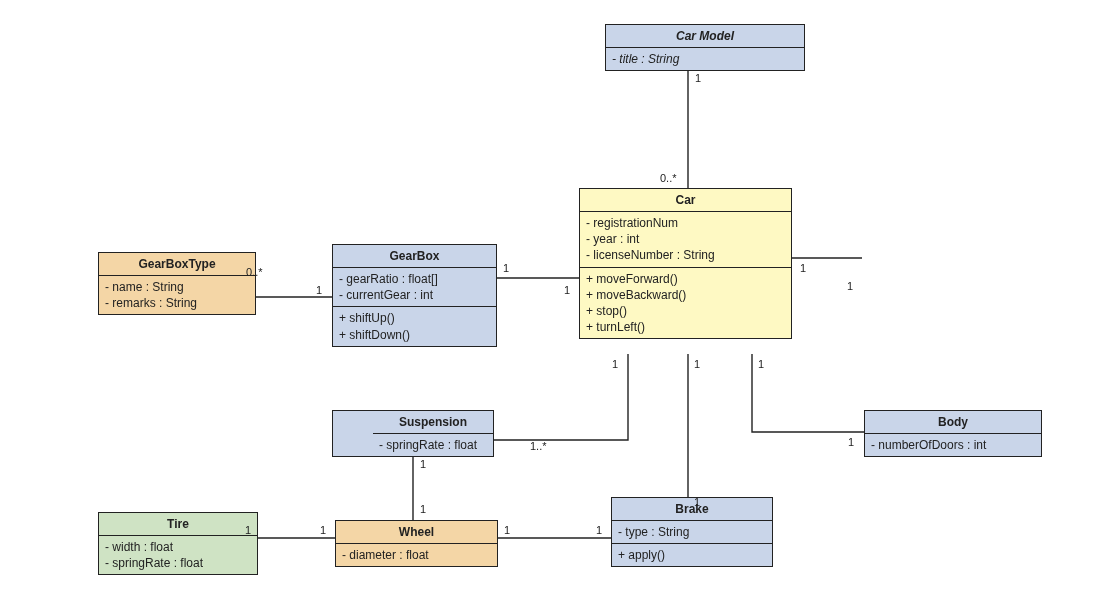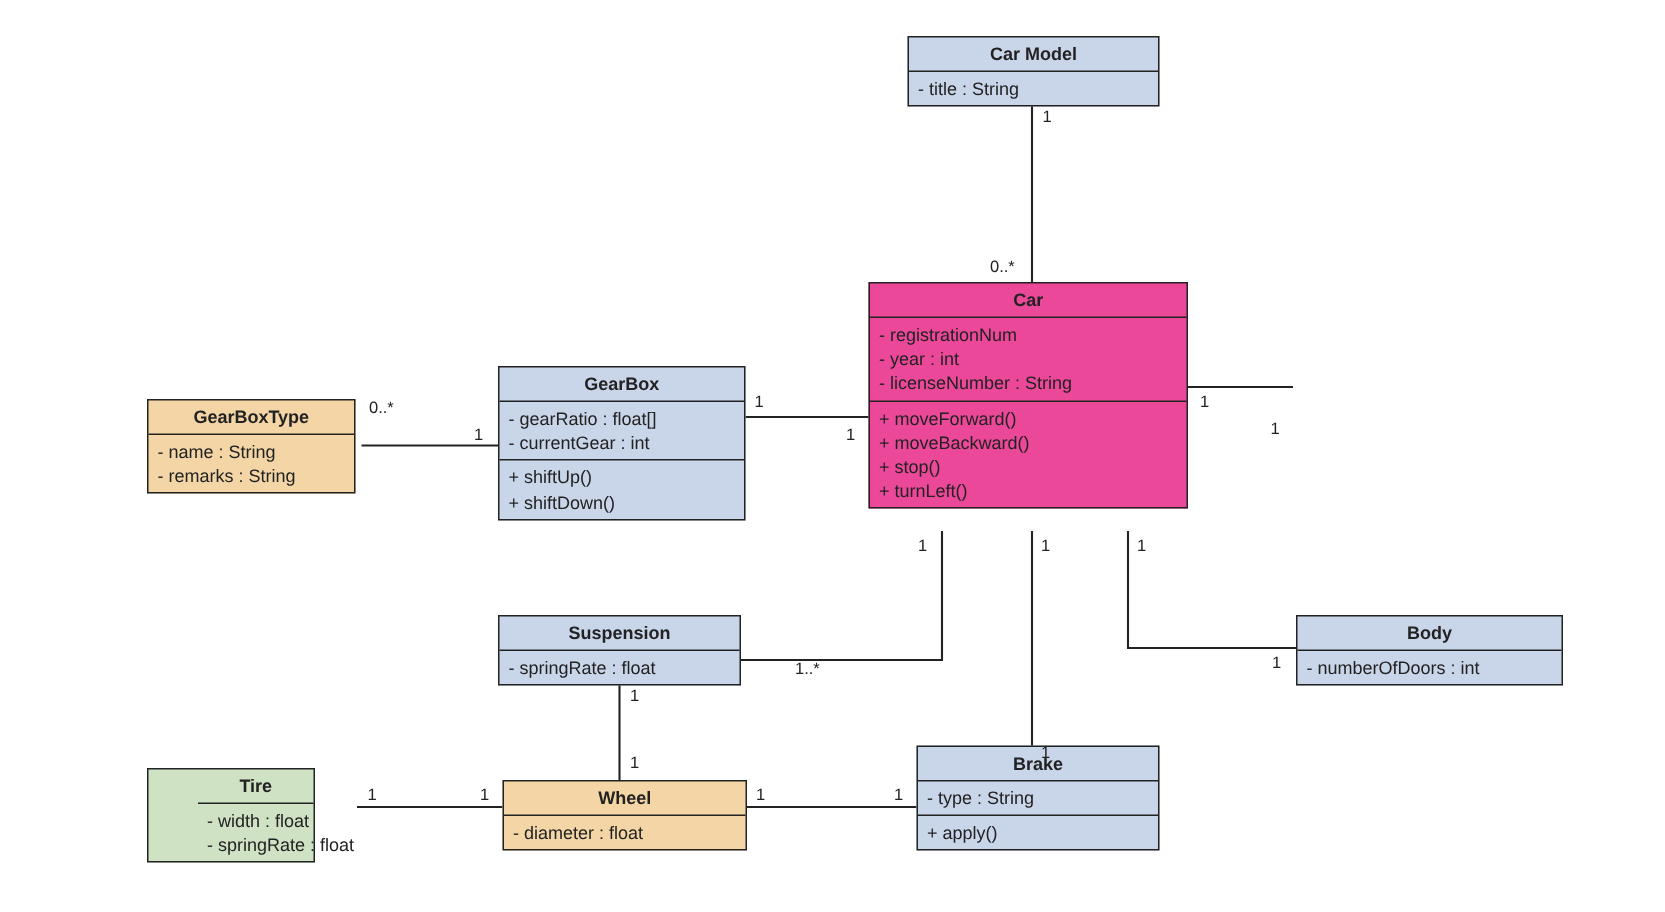--- a/index.html
+++ b/index.html
@@ -43,21 +43,21 @@
     border-bottom: 1.5px solid #222;
   }
   .cls .sec:last-child {
     border-bottom: none;
   }
   .cls .row {
     white-space: nowrap;
     line-height: 1.35;
   }
   .orange { background: #f4d6a6; }
-  .yellow { background: #ec4899; }
+  .yellow { background: #fef9c3; }
   .green  { background: #cfe3c4; }
   .blue   { background: #c9d5e9; }
 
   .mult {
     position: absolute;
     font-size: 11px;
     color: #222;
     pointer-events: none;
   }
 </style>
@@ -84,28 +84,28 @@
     <polyline points="752,354 752,432 864,432"></polyline>
 
     <line x1="413" y1="452" x2="413" y2="520"></line>
 
     <line x1="498" y1="538" x2="611" y2="538"></line>
 
     <line x1="335" y1="538" x2="238" y2="538"></line>
   </g>
 </svg>
 
-<div class="cls blue" style="left:605px; top:24px; width:168px;">
+<div class="cls blue" style="left:605px; top:24px; width:200px;font-style:italic;">
   <div class="hdr">Car Model</div>
   <div class="sec">
     <div class="row">- title : String</div>
   </div>
 </div>
 
-<div class="cls orange" style="left:98px; top:266px; width:139px;">
+<div class="cls orange" style="left:98px; top:252px; width:158px;">
   <div class="hdr">GearBoxType</div>
   <div class="sec">
     <div class="row">- name : String</div>
     <div class="row">- remarks : String</div>
   </div>
 </div>
 
 <div class="cls blue" style="left:332px; top:244px; width:165px;">
   <div class="hdr">GearBox</div>
   <div class="sec">
@@ -127,35 +127,35 @@
   </div>
   <div class="sec">
     <div class="row">+ moveForward()</div>
     <div class="row">+ moveBackward()</div>
     <div class="row">+ stop()</div>
     <div class="row">+ turnLeft()</div>
   </div>
 </div>
 
 
-<div class="cls blue" style="left:332px; top:410px; width:162px;">
+<div class="cls blue" style="left:332px; top:410px; width:162px;padding-left:40px;">
   <div class="hdr">Suspension</div>
   <div class="sec">
     <div class="row">- springRate : float</div>
   </div>
 </div>
 
 <div class="cls blue" style="left:864px; top:410px; width:178px;">
   <div class="hdr">Body</div>
   <div class="sec">
     <div class="row">- numberOfDoors : int</div>
   </div>
 </div>
 
-<div class="cls green" style="left:98px; top:512px; width:112px;padding-left:33px;">
+<div class="cls green" style="left:98px; top:512px; width:160px;">
   <div class="hdr">Tire</div>
   <div class="sec">
     <div class="row">- width : float</div>
     <div class="row">- springRate : float</div>
   </div>
 </div>
 
 <div class="cls orange" style="left:335px; top:520px; width:163px;">
   <div class="hdr">Wheel</div>
   <div class="sec">

